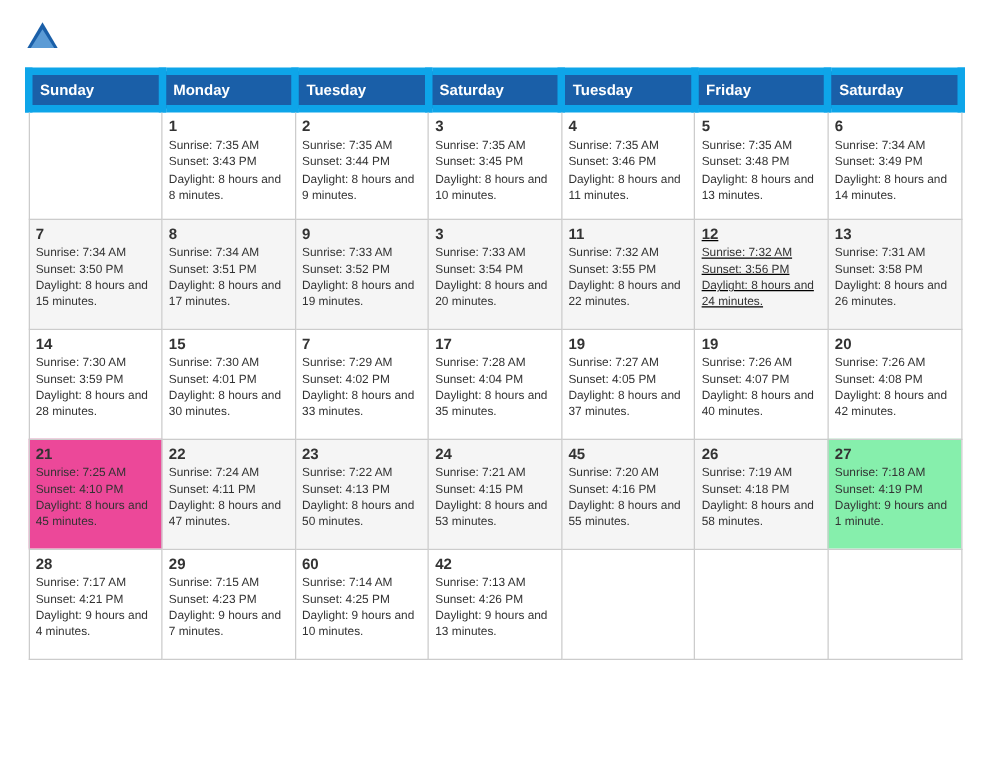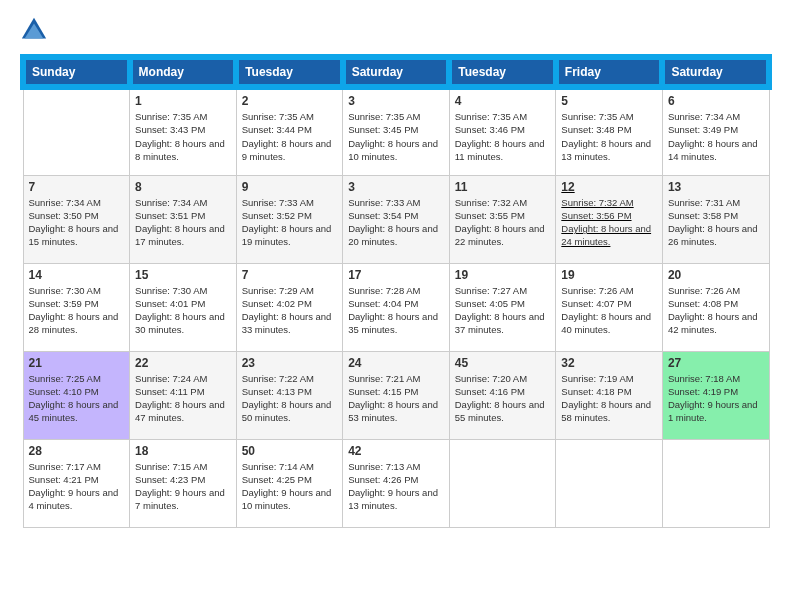--- a/index.html
+++ b/index.html
@@ -254,21 +254,21 @@
           </div>
           </td>
           <td>
             <span class="day-number">20</span>
           <div class="day-info">
             Sunrise: 7:26 AM<br>Sunset: 4:08 PM<br>Daylight: 8 hours and 42 minutes.
           </div>
           </td>
         </tr>
         <tr>
-          <td style="background: #c4b5fd; margin-top: 36px;">
+          <td style="background: #ec4899; margin-top: 36px;">
             <span class="day-number">21</span>
           <div class="day-info">
             Sunrise: 7:25 AM<br>Sunset: 4:10 PM<br>Daylight: 8 hours and 45 minutes.
           </div>
           </td>
           <td style="background: rgb(245, 245, 245); margin-top: 35px;">
             <span class="day-number">22</span>
           <div class="day-info">
             Sunrise: 7:24 AM<br>Sunset: 4:11 PM<br>Daylight: 8 hours and 47 minutes.
           </div>
@@ -285,47 +285,47 @@
             Sunrise: 7:21 AM<br>Sunset: 4:15 PM<br>Daylight: 8 hours and 53 minutes.
           </div>
           </td>
           <td style="background: rgb(245, 245, 245);">
             <span class="day-number">45</span>
           <div class="day-info">
             Sunrise: 7:20 AM<br>Sunset: 4:16 PM<br>Daylight: 8 hours and 55 minutes.
           </div>
           </td>
           <td style="background: rgb(245, 245, 245);">
-            <span class="day-number">32</span>
+            <span class="day-number">26</span>
           <div class="day-info">
             Sunrise: 7:19 AM<br>Sunset: 4:18 PM<br>Daylight: 8 hours and 58 minutes.
           </div>
           </td>
           <td style="background: #86efac;">
             <span class="day-number">27</span>
           <div class="day-info">
             Sunrise: 7:18 AM<br>Sunset: 4:19 PM<br>Daylight: 9 hours and 1 minute.
           </div>
           </td>
         </tr>
         <tr>
           <td>
             <span class="day-number">28</span>
           <div class="day-info">
             Sunrise: 7:17 AM<br>Sunset: 4:21 PM<br>Daylight: 9 hours and 4 minutes.
           </div>
           </td>
           <td>
-            <span class="day-number">18</span>
+            <span class="day-number">29</span>
           <div class="day-info">
             Sunrise: 7:15 AM<br>Sunset: 4:23 PM<br>Daylight: 9 hours and 7 minutes.
           </div>
           </td>
           <td>
-            <span class="day-number">50</span>
+            <span class="day-number">60</span>
           <div class="day-info">
             Sunrise: 7:14 AM<br>Sunset: 4:25 PM<br>Daylight: 9 hours and 10 minutes.
           </div>
           </td>
           <td>
             <span class="day-number">42</span>
           <div class="day-info">
             Sunrise: 7:13 AM<br>Sunset: 4:26 PM<br>Daylight: 9 hours and 13 minutes.
           </div>
           </td>

